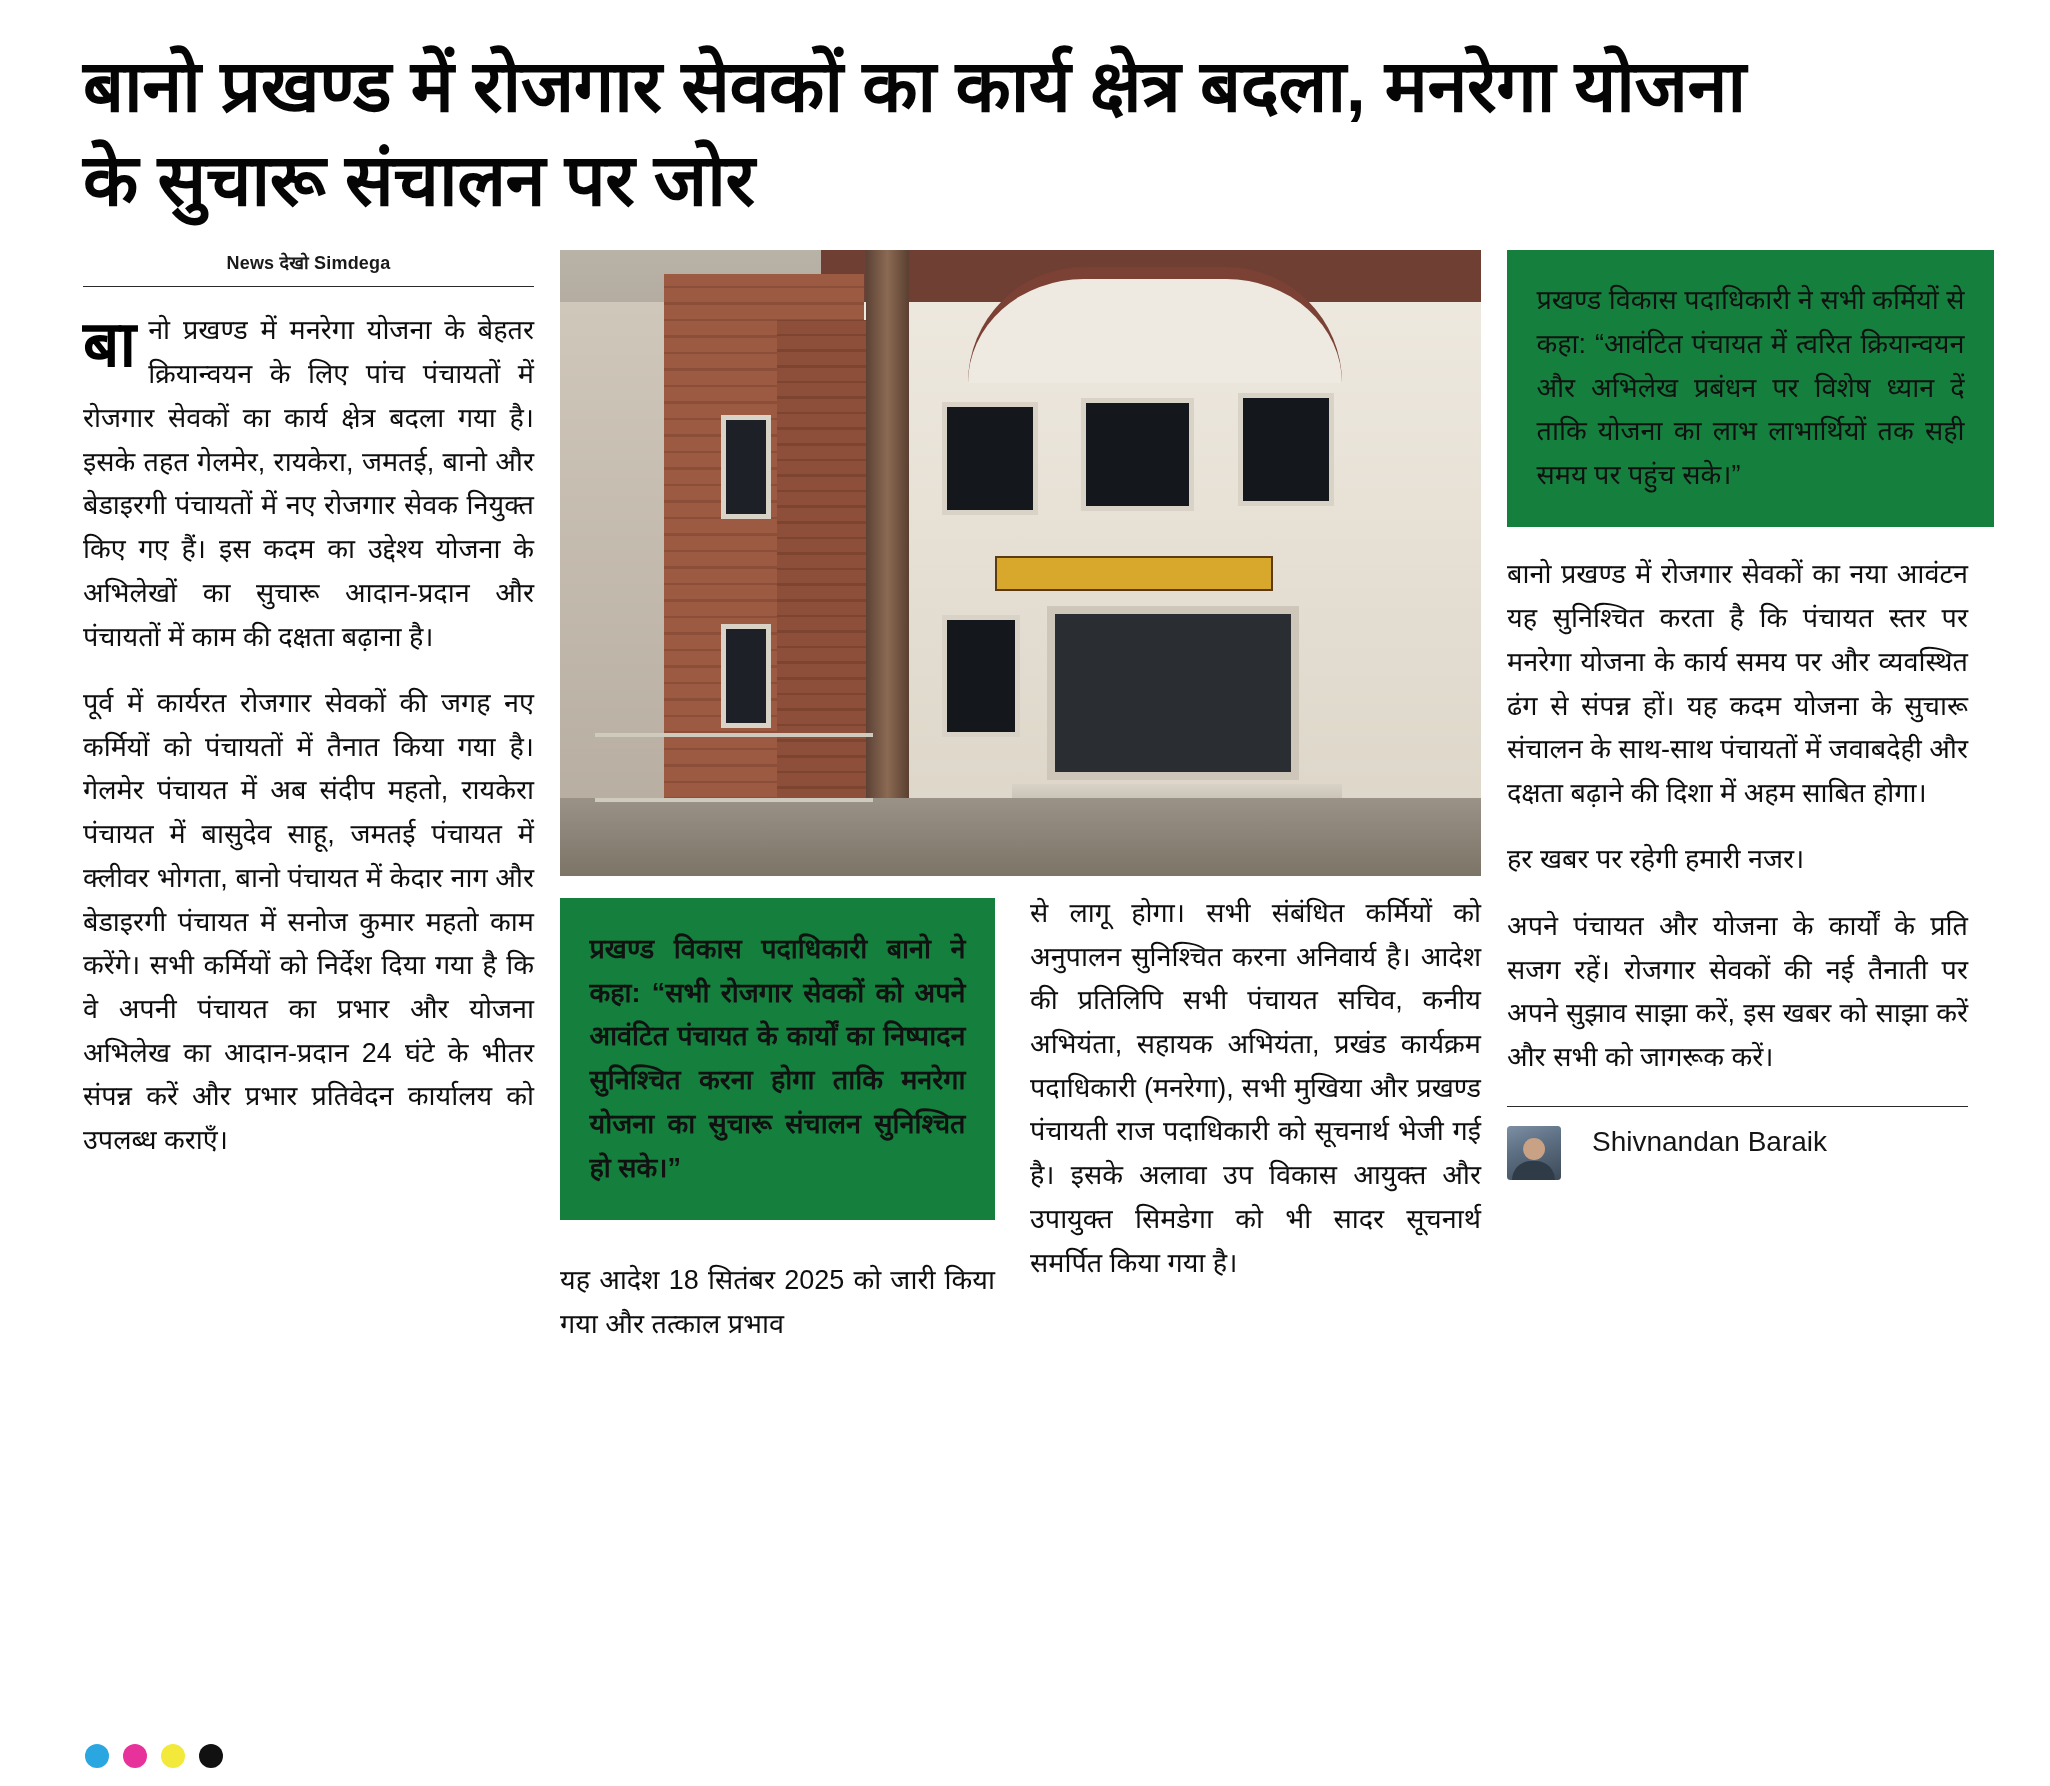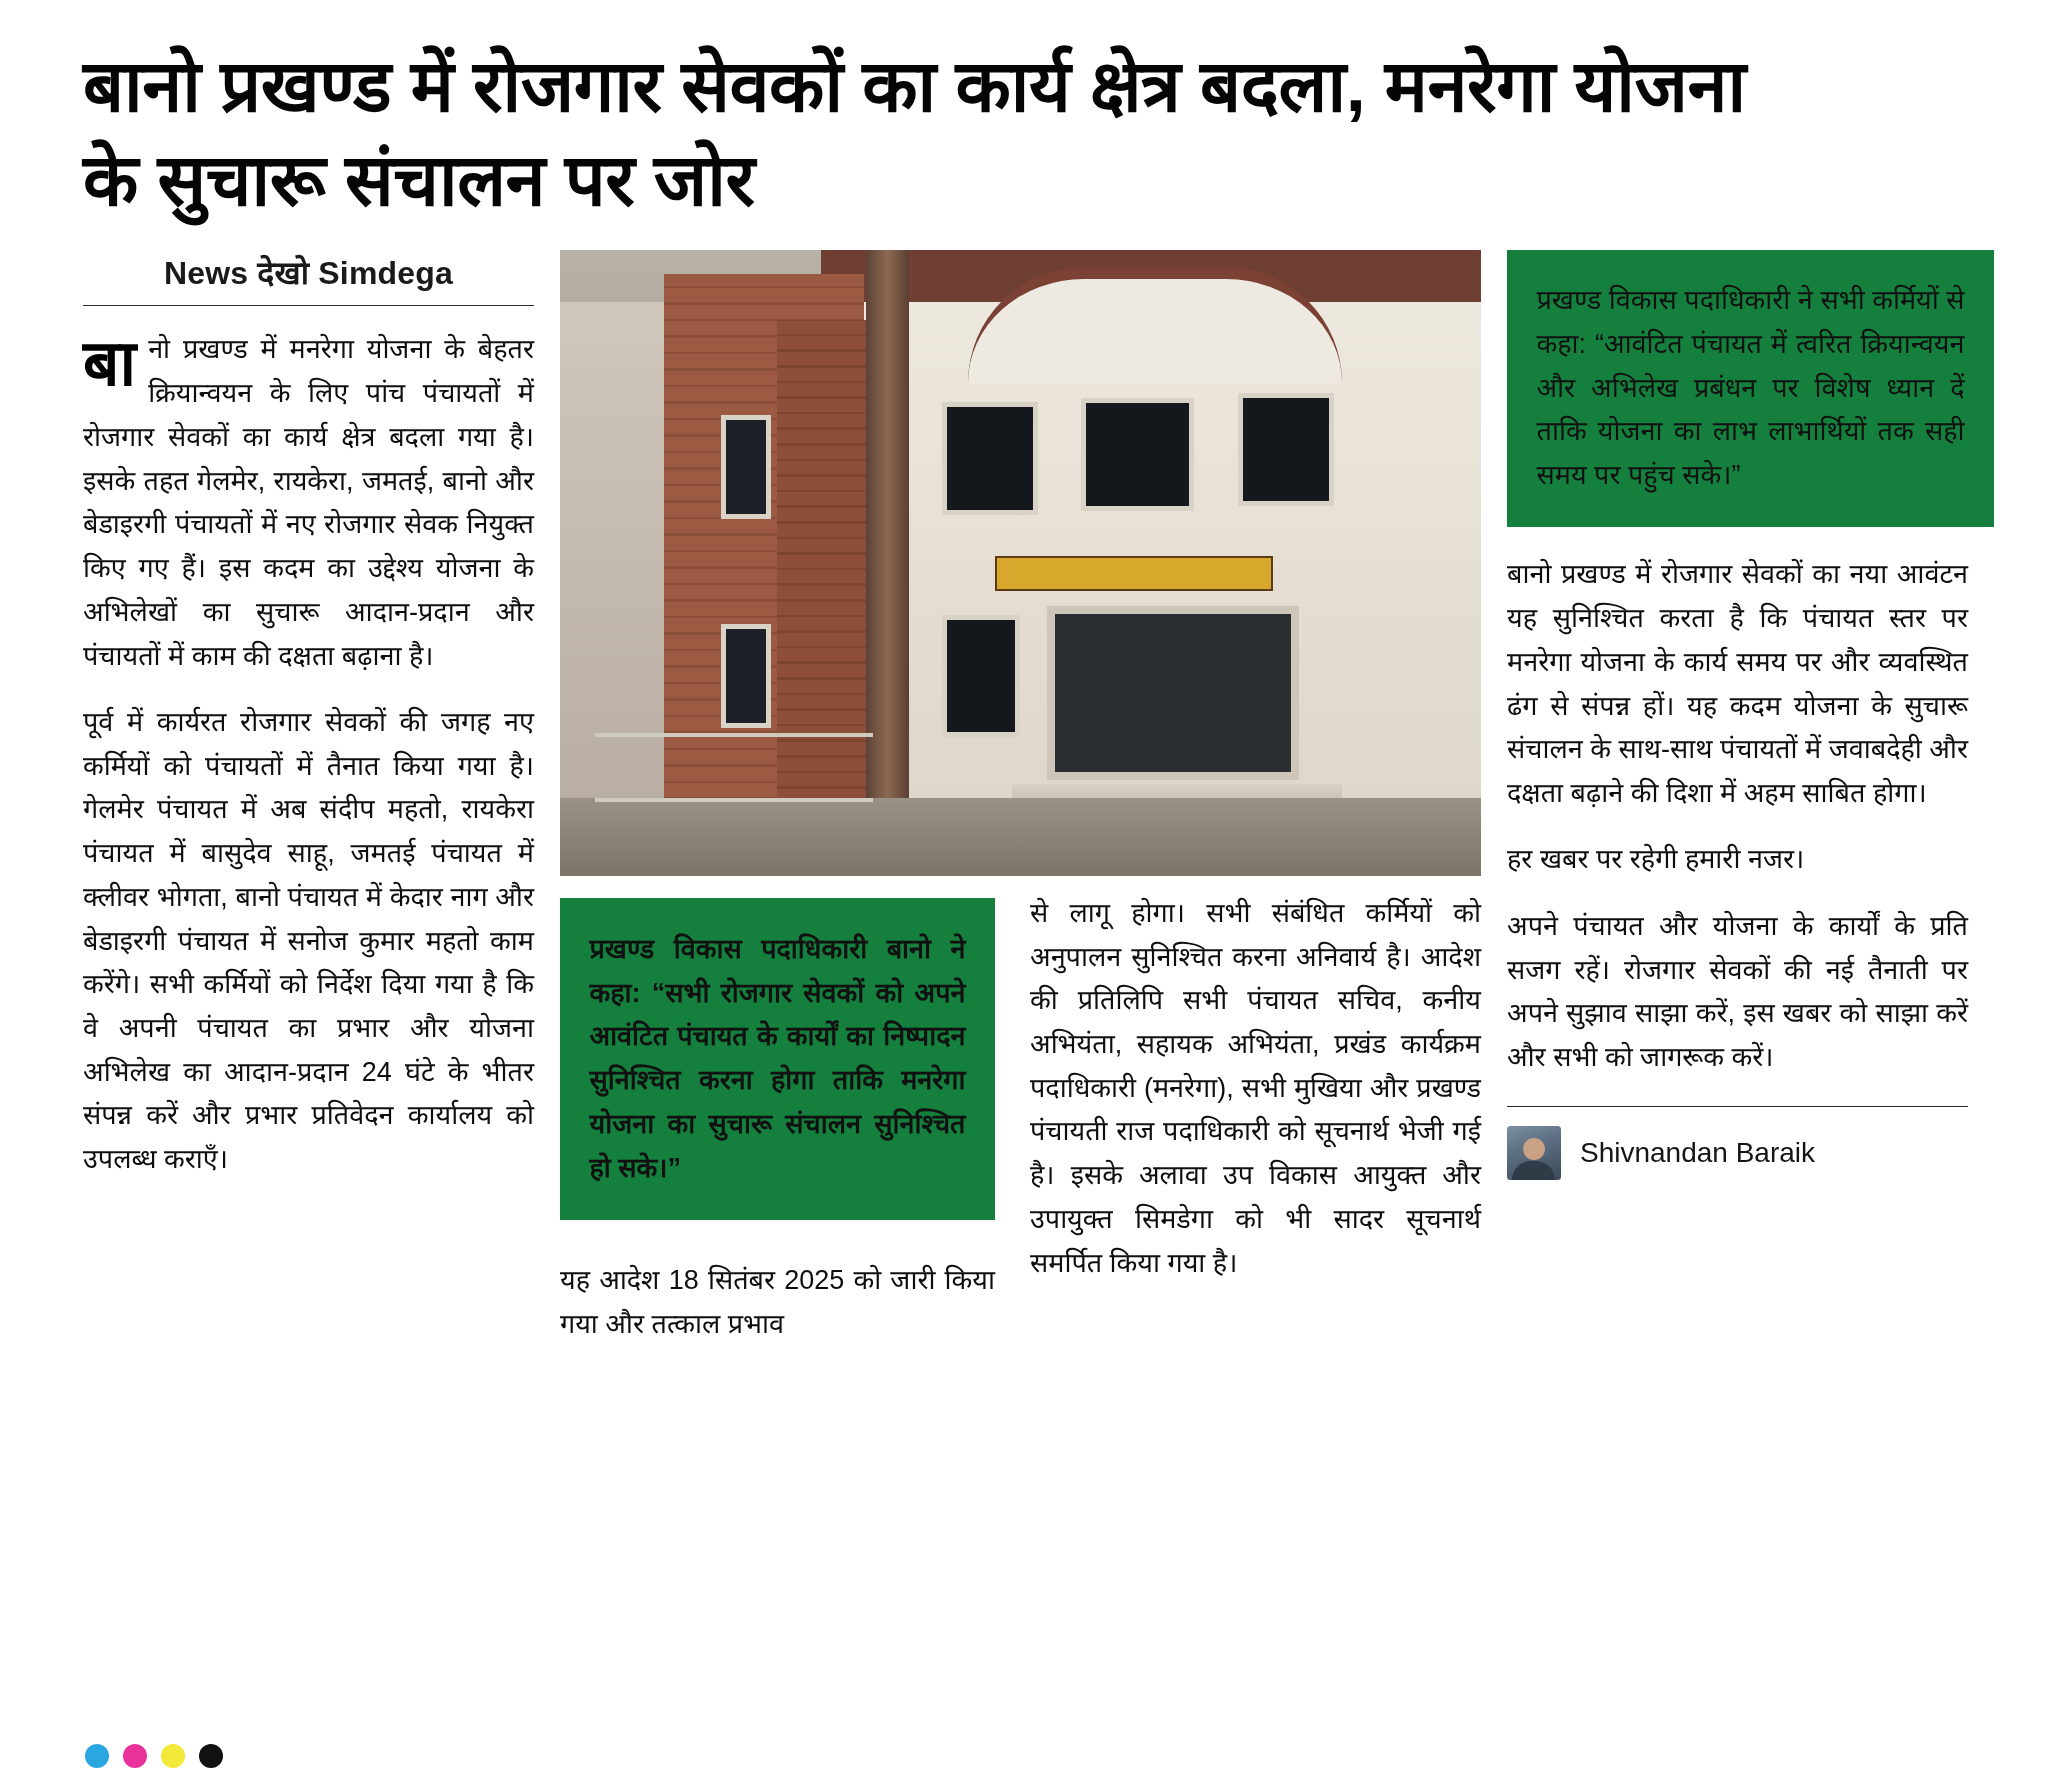--- a/index.html
+++ b/index.html
@@ -52,21 +52,21 @@
     margin-top: 22.6px;
   }
   .col {
     box-sizing: border-box;
   }
   .col-left   { width: 487px; padding-right: 26px; }
   .col-mid    { width: 921px; }
   .col-right  { width: 487px; padding-left: 26px; }
 
   .byline {
-    font-size: 32px;
+    font-size: 18px;
     font-weight: bold;
     color: #1a1a1a;
     text-align: center;
     padding: 0 0 12px 0;
     letter-spacing: 0.2px;
   }
   .byline-rule {
     border: 0;
     border-top: 1.7px solid #2b2b2b;
     margin: 0 0 22.6px 0;
@@ -225,22 +225,21 @@
   .mid-col-b { width: 452px; }
 
   
   .author-rule {
     border: 0;
     border-top: 1.7px solid #2b2b2b;
     margin: 26px 0 19px 0;
   }
   .author-row {
     display: flex;
-    align-items: center;
-    gap: 19px;
+    gap: 31px;
   }
   .avatar {
     width: 54px; height: 54px;
     border-radius: 3.5px;
     background: linear-gradient(160deg,#7d8fa3 0%, #5d6f83 40%, #3c4a57 100%);
     position: relative;
     overflow: hidden;
     flex: 0 0 auto;
   }
   .avatar::after {

